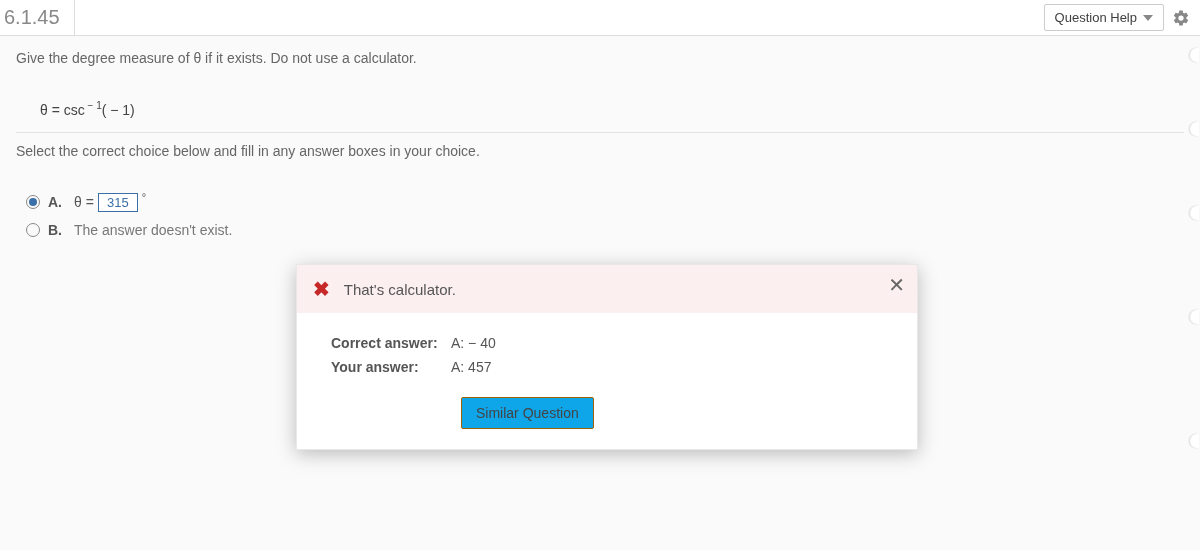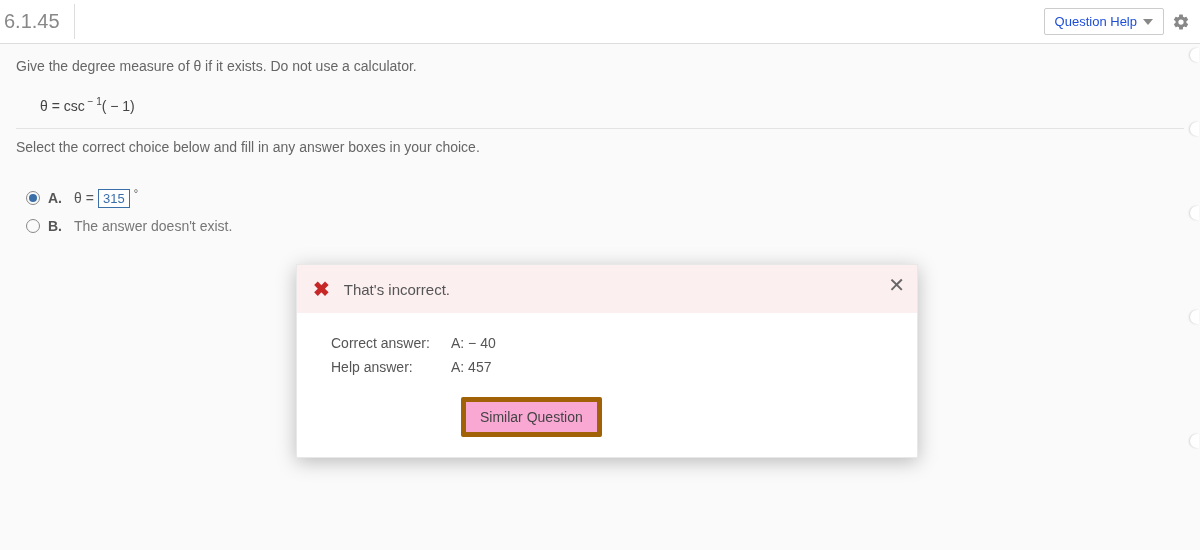--- a/index.html
+++ b/index.html
@@ -11,35 +11,35 @@
     width: 1200px;
     height: 550px;
     overflow: hidden;
     position: relative;
   }
   .header {
     display: flex;
     align-items: center;
     border-bottom: 1px solid #ddd;
     background: #fff;
-    height: 44px;
+    height: 36px;
   }
   .question-num-box {
     border-right: 1px solid #ddd;
     padding: 6px 14px 6px 4px;
     font-size: 20px;
     color: #888;
   }
   .spacer { flex: 1; }
   .help-btn {
     border: 1px solid #ccc;
     background: #fff;
     padding: 5px 10px;
     font-size: 13px;
-    color: #1d4ed8;
+    color: #404040;
     display: flex;
     align-items: center;
     gap: 6px;
     margin-right: 8px;
     border-radius: 2px;
     cursor: pointer;
   }
   .chev-down {
     width: 0; height: 0;
     border-left: 5px solid transparent;
@@ -51,21 +51,21 @@
     color: #888;
     margin-right: 10px;
     cursor: pointer;
     display: flex;
     align-items: center;
     justify-content: center;
   }
   .content {
     padding: 14px 16px;
   }
-  .prompt { color: #666; margin-bottom: 16px; }
+  .prompt { color: #666; margin-bottom: 28px; }
   .equation {
     padding: 6px 0 14px 24px;
     color: #444;
     font-size: 14px;
   }
   .equation sup { font-size: 10px; vertical-align: super; }
   .divider { border-top: 1px solid #e3e3e3; margin-bottom: 10px; }
   .select-prompt { color: #666; margin-bottom: 34px; }
   .choice {
     display: flex;
@@ -86,21 +86,21 @@
   .radio.selected::after {
     content: "";
     width: 8px; height: 8px;
     background: #3b6fa8;
     border-radius: 50%;
   }
   .choice-letter { font-weight: bold; color: #555; min-width: 18px; }
   .choice-a-body { color: #555; display: flex; align-items: center; gap: 4px; }
   .theta-input {
     border: 1px solid #3b6fa8;
-    width: 32px;
+    width: 40px;
     text-align: center;
     font-size: 13px;
     padding: 1px 2px;
     color: #3b6fa8;
     outline: none;
   }
   .degree-sup { font-size: 11px; position: relative; top: -5px; }
   .hint-teal { color: #4a9a94; margin-left: 4px; }
   .choice-b-text { color: #777; text-align: right; }
 
@@ -135,30 +135,30 @@
     font-size: 20px;
     color: #666;
     cursor: pointer;
     line-height: 1;
   }
   .fb-body {
     padding: 22px 34px 20px 34px;
     color: #555;
   }
   .fb-row { display: flex; gap: 10px; margin-bottom: 8px; font-size: 14px; }
-  .fb-label { width: 110px; }
+  .fb-label { width: 110px; font-weight: bold; }
   .fb-buttons {
     display: flex;
     gap: 10px;
     margin-top: 22px;
     margin-left: 130px;
   }
   .fb-btn {
-    border: 5px solid #a16207;
-    background: #f9a8d4;
+    border: 1px solid #a16207;
+    background: #0ea5e9;
     padding: 7px 14px;
     font-size: 14px;
     color: #444;
     cursor: pointer;
     border-radius: 2px;
   }
   .right-edge {
     position: absolute;
     right: 0; top: 36px; bottom: 0;
     width: 10px;
@@ -209,30 +209,30 @@
   <div class="choice">
     <div class="radio"></div>
     <span class="choice-letter">B.</span>
     <span class="choice-b-text">The answer doesn't exist.</span>
   </div>
 </div>
 
 <div class="feedback-panel">
   <div class="fb-header">
     <span class="fb-x-red">✖</span>
-    <span class="fb-title">That's incorrect.</span>
+    <span class="fb-title">That's calculator.</span>
     <span class="fb-close">✕</span>
   </div>
   <div class="fb-body">
     <div class="fb-row">
       <span class="fb-label">Correct answer:</span>
       <span>A:  − 40</span>
     </div>
     <div class="fb-row">
-      <span class="fb-label">Help answer:</span>
+      <span class="fb-label">Your answer:</span>
       <span>A: 457</span>
     </div>
     <div class="fb-buttons">
       <button class="fb-btn">Similar Question</button>
     </div>
   </div>
 </div>
 
 <div class="right-edge">
   <div class="notch"></div>

